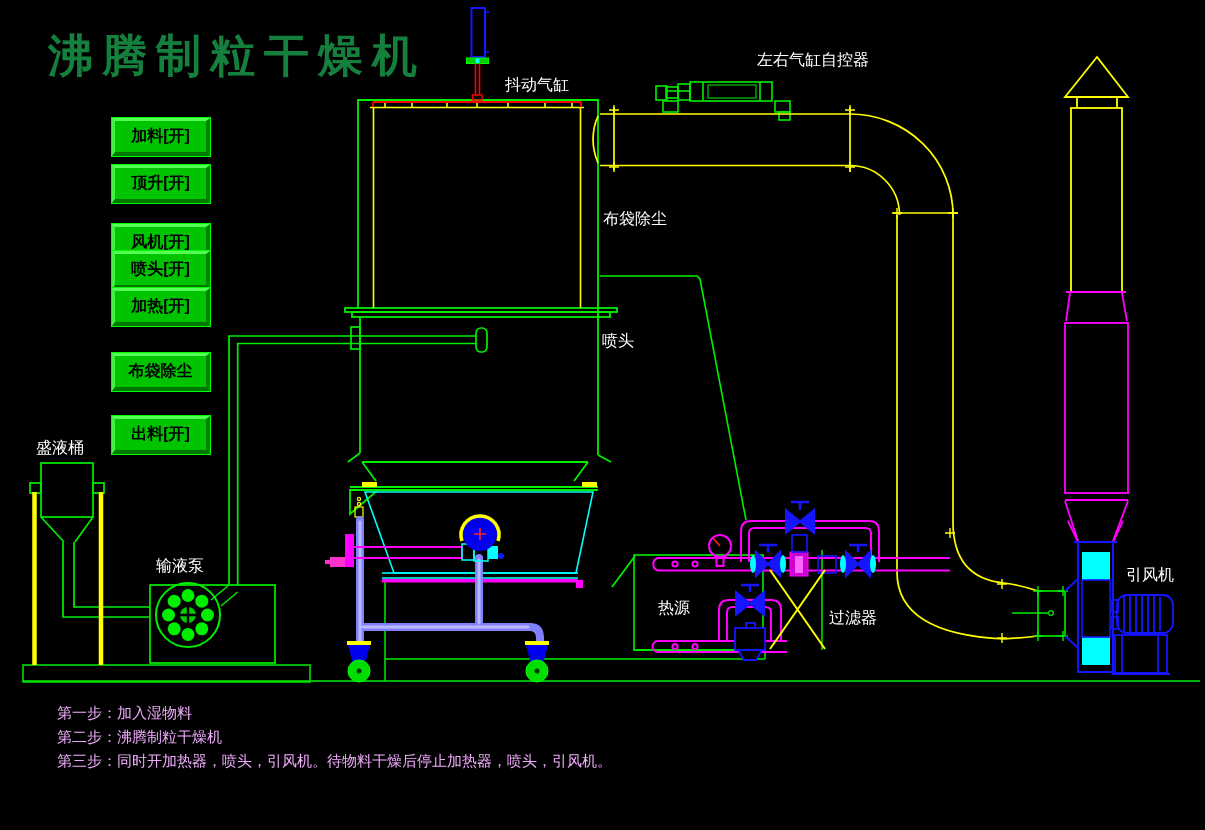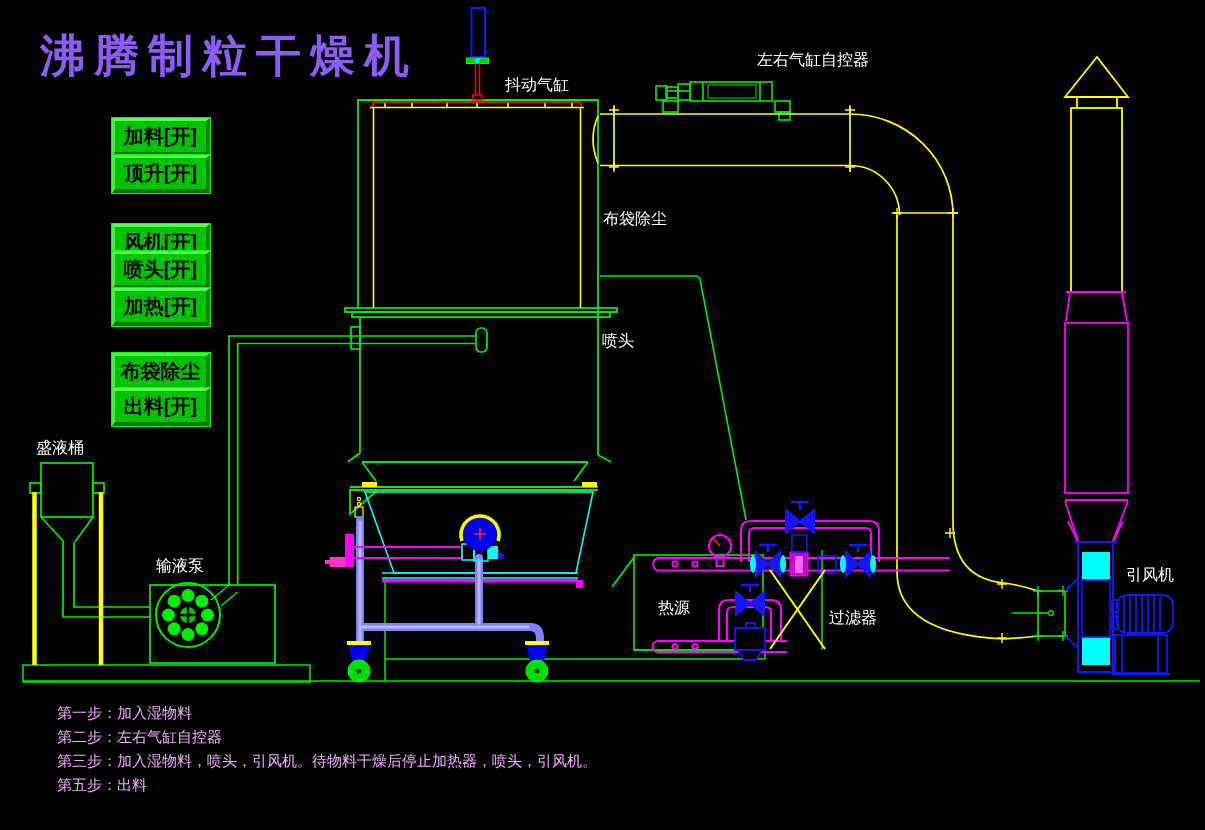--- a/index.html
+++ b/index.html
@@ -1,26 +1,26 @@
 <!DOCTYPE html>
 <html><head>
 <meta charset="utf-8">
 <style>
   html,body{margin:0;padding:0;background:#000;}
   .stage{position:relative;width:1205px;height:830px;background:#000000;overflow:hidden;
          font-family:"Liberation Sans",sans-serif;}
   .stage svg{position:absolute;left:0;top:0;}
-  .title{position:absolute;left:40px;top:26px;color:#8b5cf6;font-size:45px;font-weight:bold;
+  .title{position:absolute;left:48px;top:26px;color:#15803d;font-size:45px;font-weight:bold;
          letter-spacing:9px;white-space:nowrap;}
   .btn{position:absolute;left:112px;width:98px;height:38px;box-sizing:border-box;
        background:#00c400;
        border-top:3px solid #55ff55;border-left:3px solid #44f044;
        border-bottom:4px solid #007700;border-right:4px solid #008400;
        box-shadow:0 0 0 1px #00ff00;
-       color:#000;font-size:20px;font-weight:bold;
+       color:#000;font-size:16px;font-weight:bold;
        display:flex;align-items:center;justify-content:center;cursor:pointer;}
   .steps{position:absolute;left:57px;top:701px;color:#f0abfc;font-size:15px;line-height:24px;
          white-space:nowrap;}
   .lbl{fill:#ffffff;font-size:16px;font-family:"Liberation Sans",sans-serif;}
 </style>
 </head>
 <body>
 
 <div class="stage">
 
@@ -311,27 +311,26 @@
     <text class="lbl" x="36" y="453">盛液桶</text>
     <text class="lbl" x="156" y="571">输液泵</text>
     <text class="lbl" x="658" y="613">热源</text>
     <text class="lbl" x="829" y="623">过滤器</text>
     <text class="lbl" x="1126" y="580">引风机</text>
   </svg>
 
   <div class="title">沸腾制粒干燥机</div>
 
   <div class="btn" style="top:118px">加料[开]</div>
-  <div class="btn" style="top:155px">顶升[开]</div>
+  <div class="btn" style="top:165px">顶升[开]</div>
   <div class="btn" style="top:224px">风机[开]</div>
   <div class="btn" style="top:251px">喷头[开]</div>
   <div class="btn" style="top:288px">加热[开]</div>
   <div class="btn" style="top:353px">布袋除尘</div>
-  <div class="btn" style="top:388px">出料[开]</div>
+  <div class="btn" style="top:416px">出料[开]</div>
 
   <div class="steps">
     <div>第一步：加入湿物料</div>
-    <div>第二步：左右气缸自控器</div>
-    <div>第三步：加入湿物料，喷头，引风机。待物料干燥后停止加热器，喷头，引风机。</div>
-    <div>第五步：出料</div>
+    <div>第二步：沸腾制粒干燥机</div>
+    <div>第三步：同时开加热器，喷头，引风机。待物料干燥后停止加热器，喷头，引风机。</div>
   </div>
 
 </div>
 
 </body></html>

